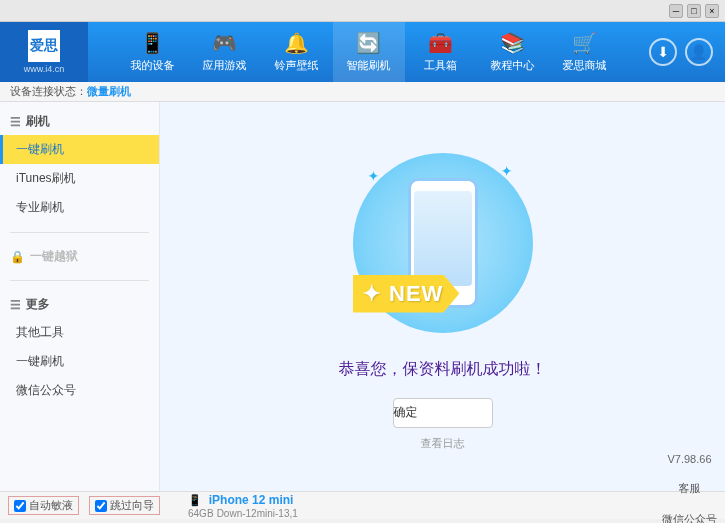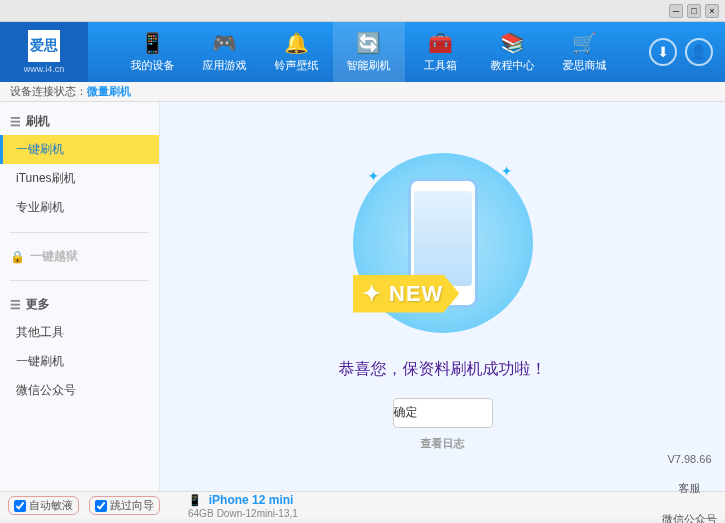--- a/index.html
+++ b/index.html
@@ -146,32 +146,32 @@
     .success-text {
       font-size: 16px; color: #4c1d95; margin-bottom: 18px; font-weight: 500;
     }
 
     .confirm-btn {
       width: 100px; height: 30px; background: white; border: 1px solid #ccc;
       border-radius: 4px; color: #333; cursor: pointer; font-size: 12px;
       display: flex; align-items: center; margin-bottom: 8px;
     }
 
-    .show-today { font-size: 11px; color: #999; cursor: pointer; font-weight: bold; }
+    .show-today { font-size: 11px; color: #999; cursor: pointer; }
 
     
     .bottom-bar {
       height: 28px; background: #f5f5f5; border-top: 1px solid #ddd;
       display: flex; align-items: center; padding: 0 8px;
       font-size: 11px; color: #555;
     }
     .bottom-checkboxes { display: flex; align-items: center; gap: 10px; }
     .bottom-checkbox {
       display: flex; align-items: center; gap: 3px; cursor: pointer;
-      border: 1px solid #e0a0a0; border-radius: 6px; padding: 1px 5px;
+      border: 1px solid #e0a0a0; border-radius: 0; padding: 1px 5px;
     }
     .bottom-checkbox input { width: 12px; height: 12px; cursor: pointer; }
 
     .device-info { margin-left: 28px; }
     .device-name { color: #2196f3; font-weight: bold; font-size: 12px; }
     .device-detail { color: #888; font-size: 10px; }
 
     .bottom-right {
       margin-left: auto; display: flex; align-items: center; gap: 16px; color: #666; flex-direction: column;
     }

